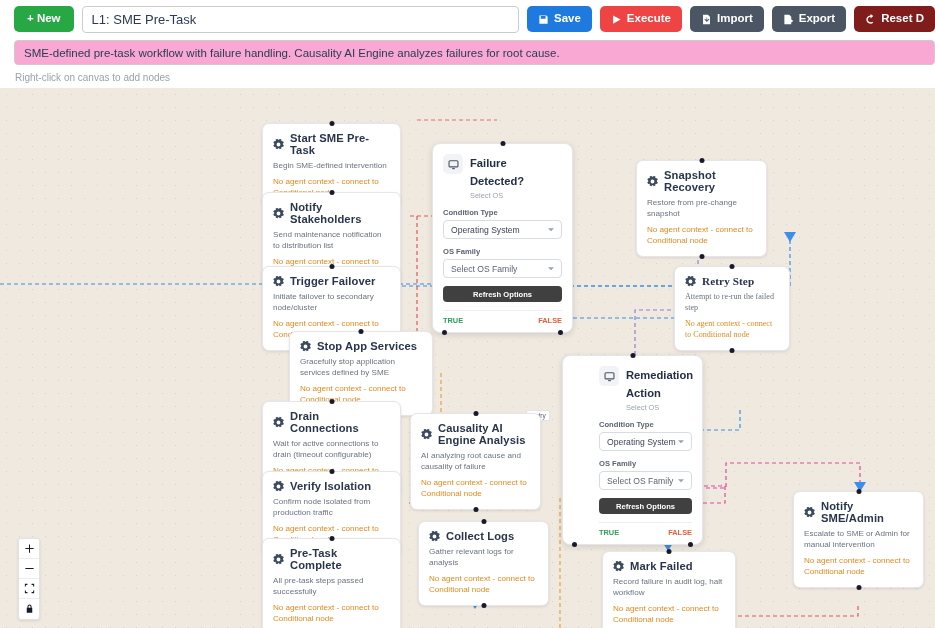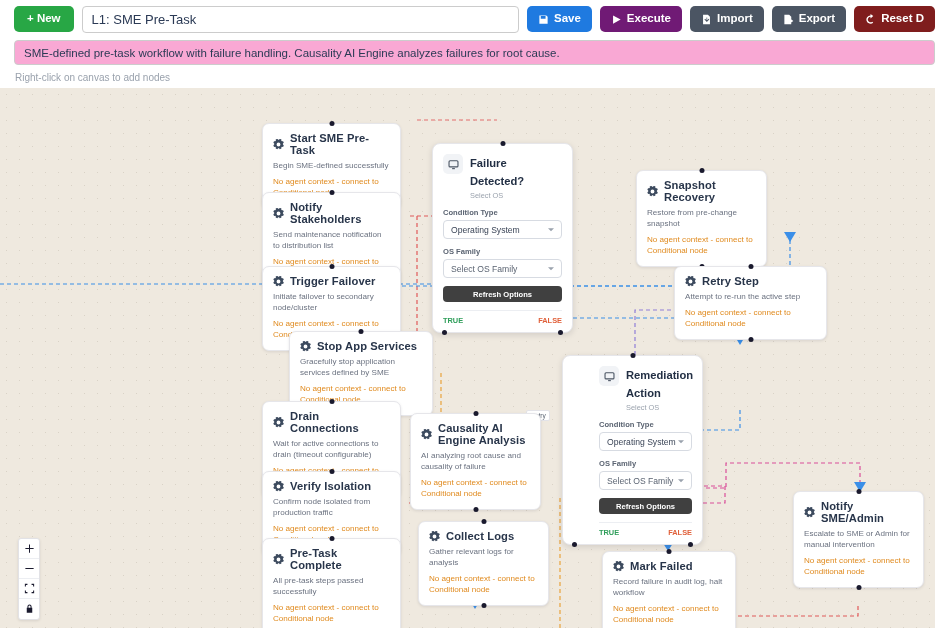--- a/index.html
+++ b/index.html
@@ -20,21 +20,21 @@
   }
   .btn {
     border: none; border-radius: 5px; color: #fff;
     font-size: 11.5px; font-weight: bold;
     padding: 7px 11px; cursor: pointer; white-space: nowrap;
     display: inline-flex; align-items: center; gap: 5px; line-height: 1;
     font-family: "Liberation Sans", sans-serif;
   }
   .btn-new { background: #28a745; padding: 7px 13px; text-align: center; }
   .btn-save { background: #1f7ae0; }
-  .btn-exec { background: #701a75; }
+  .btn-exec { background: #ef4444; }
   .btn-import, .btn-export { background: #4b5563; }
   .btn-reset { background: #7f1d1d; }
   .title-input {
     flex: 1 1 auto; min-width: 0;
     height: 27px; border: 1px solid #ccc; border-radius: 4px;
     padding: 0 9px; font-size: 13px; color: #2b3a55;
     font-family: "Liberation Sans", sans-serif;
     background: #fff; outline: none;
   }
   .ico { display: inline-block; width: 11px; height: 11px; position: relative; }
@@ -300,21 +300,21 @@
     <div class="node" style="left:262px; top:35px; width:139px;">
       <div class="handle top"></div>
       <div class="node-head">
         <span class="gear">
             <svg viewBox="0 0 16 16">
               <path d="M8 5.2a2.8 2.8 0 100 5.6 2.8 2.8 0 000-5.6zm6.4 2.8l1.3 1-1 2.5-1.7-.3-1 1 .3 1.7-2.5 1-1-1.3h-1.4l-1 1.3-2.5-1 .3-1.7-1-1-1.7.3-1-2.5 1.3-1V6.6l-1.3-1 1-2.5 1.7.3 1-1L3.9.7l2.5-1 1 1.3h1.4l1-1.3 2.5 1-.3 1.7 1 1 1.7-.3 1 2.5-1.3 1z"></path>
             </svg>
           </span>
         <span class="node-title">Start SME Pre-Task</span>
       </div>
-      <div class="node-desc">Begin SME-defined successfully</div>
+      <div class="node-desc">Begin SME-defined intervention</div>
       <div class="node-warn">No agent context - connect to Conditional node</div>
       <div class="handle bot"></div>
     </div>
 
     <div class="node" style="left:262px; top:104px; width:139px;">
       <div class="handle top"></div>
       <div class="node-head">
         <span class="gear">
             <svg viewBox="0 0 16 16">
               <path d="M8 5.2a2.8 2.8 0 100 5.6 2.8 2.8 0 000-5.6zm6.4 2.8l1.3 1-1 2.5-1.7-.3-1 1 .3 1.7-2.5 1-1-1.3h-1.4l-1 1.3-2.5-1 .3-1.7-1-1-1.7.3-1-2.5 1.3-1V6.6l-1.3-1 1-2.5 1.7.3 1-1L3.9.7l2.5-1 1 1.3h1.4l1-1.3 2.5 1-.3 1.7 1 1 1.7-.3 1 2.5-1.3 1z"></path>
@@ -461,46 +461,46 @@
       </div>
       <div class="refresh">Refresh Options</div>
       <div class="tf-row">
         <span class="tf-true">TRUE</span>
         <span class="tf-false">FALSE</span>
       </div>
       <div class="dot-out" style="left:9px;"></div>
       <div class="dot-out" style="right:9px;"></div>
     </div>
 
-    <div class="node" style="left:636px; top:82px; width:131px;">
+    <div class="node" style="left:636px; top:72px; width:131px;">
       <div class="handle top"></div>
       <div class="node-head">
         <span class="gear">
             <svg viewBox="0 0 16 16">
               <path d="M8 5.2a2.8 2.8 0 100 5.6 2.8 2.8 0 000-5.6zm6.4 2.8l1.3 1-1 2.5-1.7-.3-1 1 .3 1.7-2.5 1-1-1.3h-1.4l-1 1.3-2.5-1 .3-1.7-1-1-1.7.3-1-2.5 1.3-1V6.6l-1.3-1 1-2.5 1.7.3 1-1L3.9.7l2.5-1 1 1.3h1.4l1-1.3 2.5 1-.3 1.7 1 1 1.7-.3 1 2.5-1.3 1z"></path>
             </svg>
           </span>
         <span class="node-title">Snapshot Recovery</span>
       </div>
       <div class="node-desc">Restore from pre-change snapshot</div>
       <div class="node-warn">No agent context - connect to Conditional node</div>
       <div class="handle bot"></div>
     </div>
 
-    <div class="node" style="left:674px; top:178px; width:153px;">
+    <div class="node" style="left:674px; top:178px; width:116px;font-family:Liberation Serif, serif;">
       <div class="handle top"></div>
       <div class="node-head">
         <span class="gear">
             <svg viewBox="0 0 16 16">
               <path d="M8 5.2a2.8 2.8 0 100 5.6 2.8 2.8 0 000-5.6zm6.4 2.8l1.3 1-1 2.5-1.7-.3-1 1 .3 1.7-2.5 1-1-1.3h-1.4l-1 1.3-2.5-1 .3-1.7-1-1-1.7.3-1-2.5 1.3-1V6.6l-1.3-1 1-2.5 1.7.3 1-1L3.9.7l2.5-1 1 1.3h1.4l1-1.3 2.5 1-.3 1.7 1 1 1.7-.3 1 2.5-1.3 1z"></path>
             </svg>
           </span>
         <span class="node-title">Retry Step</span>
       </div>
-      <div class="node-desc">Attempt to re-run the active step</div>
+      <div class="node-desc">Attempt to re-run the failed step</div>
       <div class="node-warn">No agent context - connect to Conditional node</div>
       <div class="handle bot"></div>
     </div>
 
     <div class="node" style="left:410px; top:325px; width:131px;">
       <div class="handle top"></div>
       <div class="node-head">
         <span class="gear">
             <svg viewBox="0 0 16 16">
               <path d="M8 5.2a2.8 2.8 0 100 5.6 2.8 2.8 0 000-5.6zm6.4 2.8l1.3 1-1 2.5-1.7-.3-1 1 .3 1.7-2.5 1-1-1.3h-1.4l-1 1.3-2.5-1 .3-1.7-1-1-1.7.3-1-2.5 1.3-1V6.6l-1.3-1 1-2.5 1.7.3 1-1L3.9.7l2.5-1 1 1.3h1.4l1-1.3 2.5 1-.3 1.7 1 1 1.7-.3 1 2.5-1.3 1z"></path>

